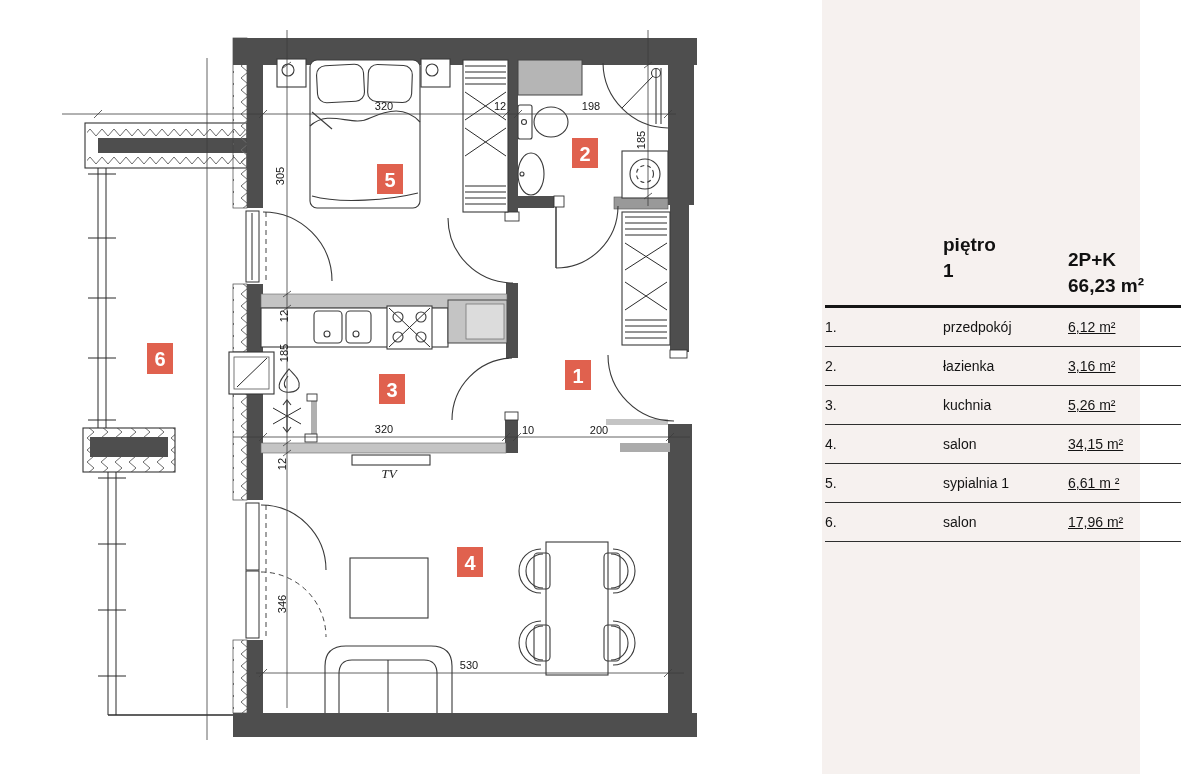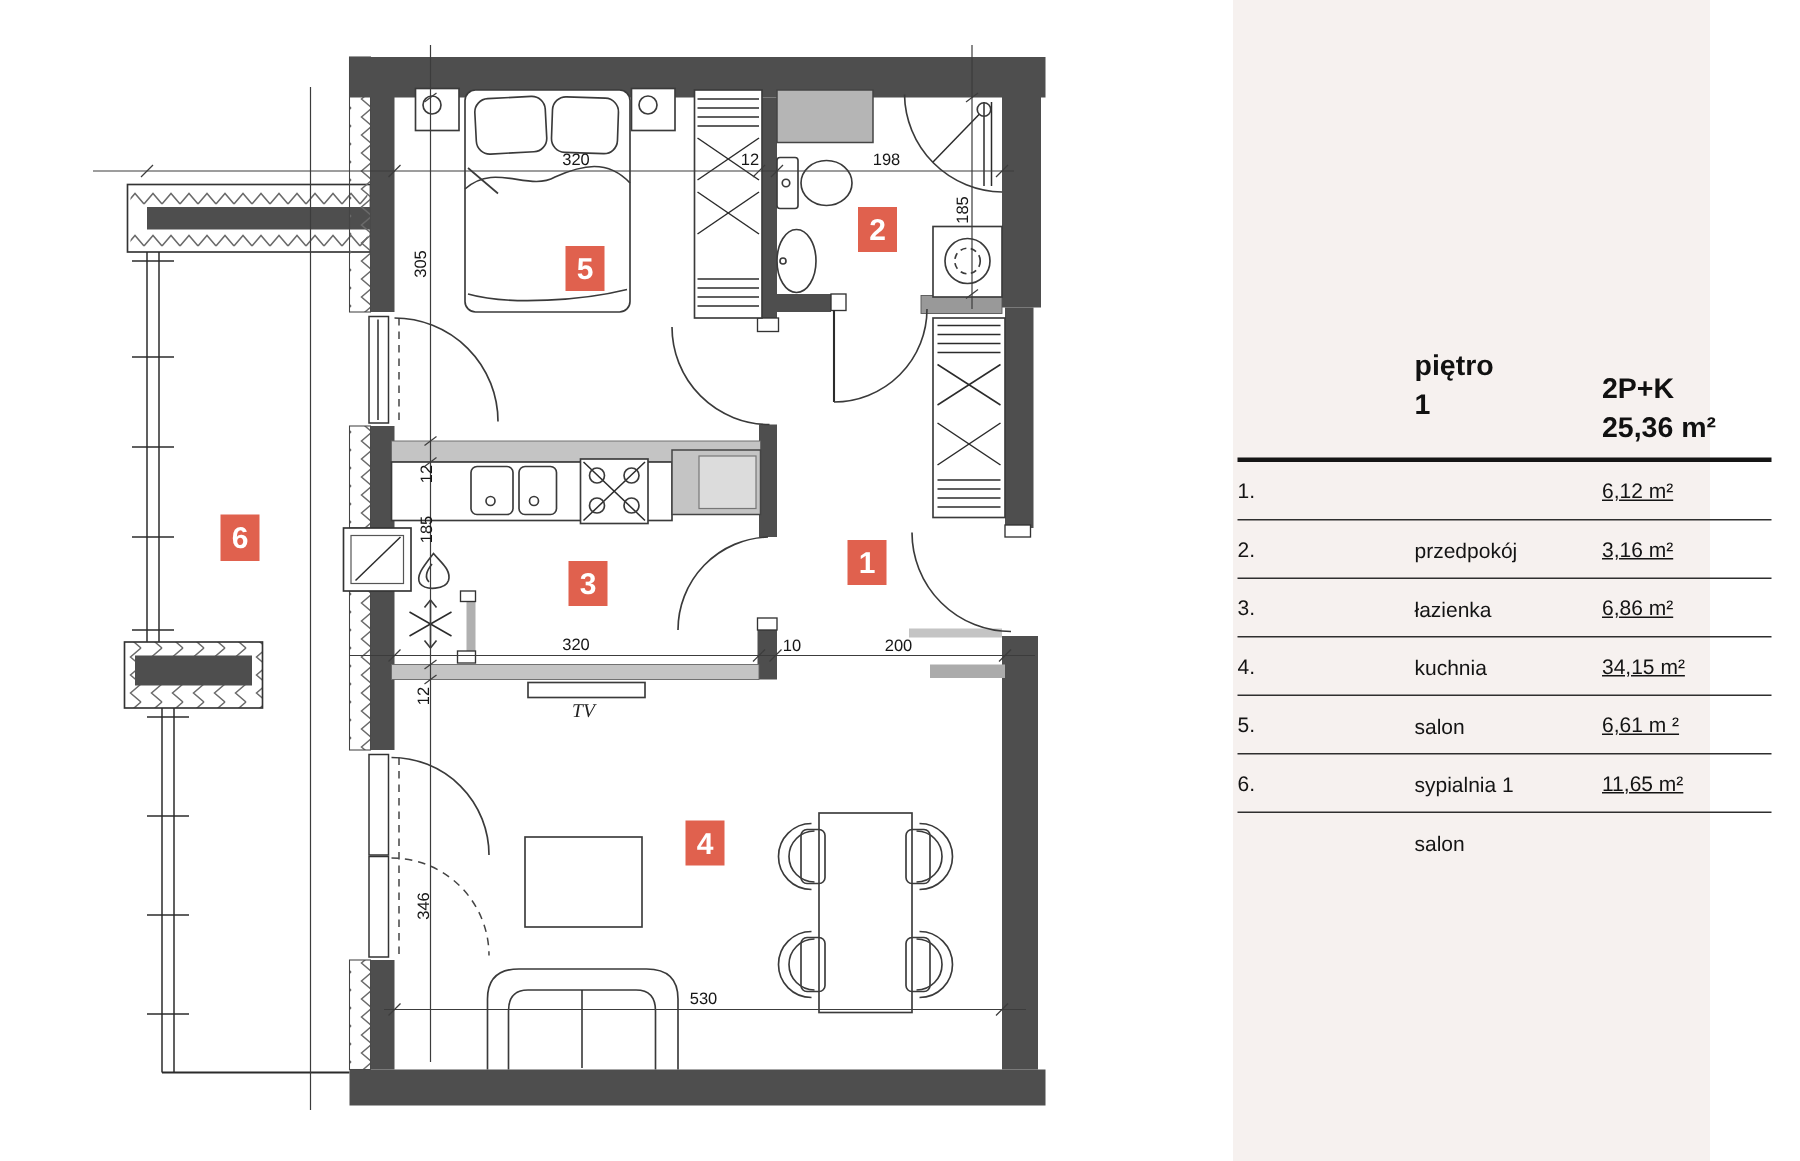--- a/index.html
+++ b/index.html
@@ -11,21 +11,21 @@
   .panel{position:absolute;left:822px;top:0;width:318px;height:774px;background:#f6f1ef;color:#141414;}
   .panel .hdr{position:absolute;left:0;top:232px;width:378px;}
   .hcol{position:absolute;top:0;font-size:19px;font-weight:bold;line-height:26px;color:#111;}
   .hcol.c1{left:121px;}
   .hcol.c2{left:246px;margin-top:15px;}
   .thickline{position:absolute;left:3px;top:305px;width:356px;height:3px;background:#151515;}
   .rows{position:absolute;left:3px;top:308px;width:356px;}
   .row{position:relative;height:38px;border-bottom:1.5px solid #2e2e2e;font-size:14px;}
   .row span{position:absolute;top:50%;transform:translateY(-50%);white-space:nowrap;}
   .row .num{left:0;}
-  .row .name{left:118px;margin-top:40px;}
+  .row .name{left:118px;}
   .row .area{left:243px;text-decoration:underline;}
   
   .wallD{fill:#4e4e4e;}
   .wallL{fill:#c4c4c4;stroke:#666;stroke-width:.6;}
   .ln{stroke:#2b2b2b;stroke-width:1;fill:none;}
   .ln2{stroke:#2b2b2b;stroke-width:1.4;fill:none;}
   .furn{stroke:#3a3a3a;stroke-width:1.1;fill:#fff;}
   .furnN{stroke:#3a3a3a;stroke-width:1.1;fill:none;}
   .dash{stroke:#444;stroke-width:1;fill:none;stroke-dasharray:5 4;}
   .dim{stroke:#3c3c3c;stroke-width:.8;fill:none;}
@@ -354,51 +354,51 @@
   </div>
 
   <div class="panel">
     <div class="hdr">
       <div class="hcol c1">
         <div>piętro</div>
         <div>1</div>
       </div>
       <div class="hcol c2">
         <div>2P+K</div>
-        <div>25,36 m²</div>
+        <div>66,23 m²</div>
       </div>
     </div>
     <div class="thickline"></div>
     <div class="rows">
       <div class="row">
         <span class="num">1.</span>
         <span class="name">przedpokój</span>
         <span class="area">6,12 m²</span>
       </div>
       <div class="row">
         <span class="num">2.</span>
         <span class="name">łazienka</span>
         <span class="area">3,16 m²</span>
       </div>
       <div class="row">
         <span class="num">3.</span>
         <span class="name">kuchnia</span>
-        <span class="area">6,86 m²</span>
+        <span class="area">5,26 m²</span>
       </div>
       <div class="row">
         <span class="num">4.</span>
         <span class="name">salon</span>
         <span class="area">34,15 m²</span>
       </div>
       <div class="row">
         <span class="num">5.</span>
         <span class="name">sypialnia 1</span>
         <span class="area">6,61 m ²</span>
       </div>
       <div class="row">
         <span class="num">6.</span>
         <span class="name">salon</span>
-        <span class="area">11,65 m²</span>
+        <span class="area">17,96 m²</span>
       </div>
     </div>
   </div>
 
 </div>
 
 </body></html>

